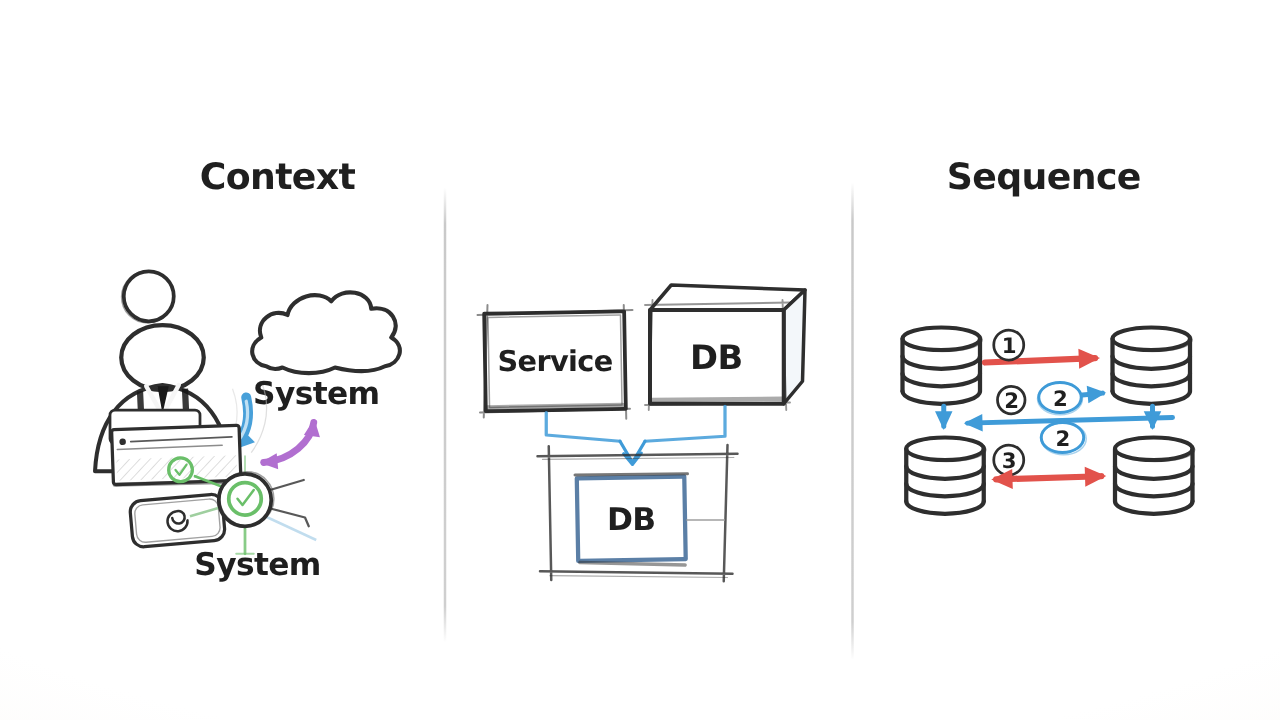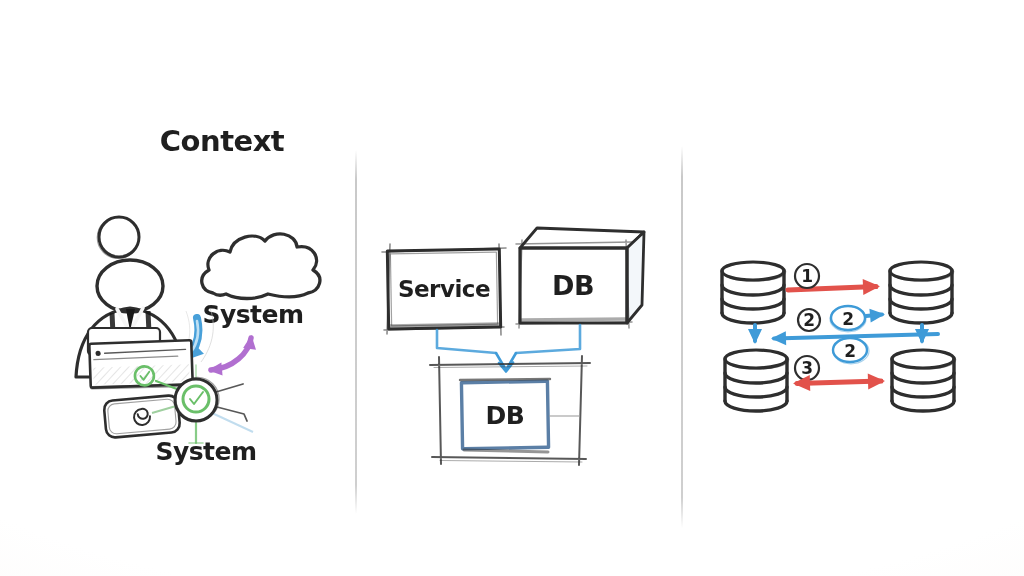--- a/index.html
+++ b/index.html
@@ -86,20 +86,21 @@
       <marker id="mk-red" markerUnits="userSpaceOnUse" markerWidth="20" markerHeight="18" refX="14" refY="9" orient="auto-start-reverse">
         <path d="M1,1 L18,9 L1,17 Z" fill="#e2524b"></path>
       </marker>
       <marker id="mk-purple" markerUnits="userSpaceOnUse" markerWidth="17" markerHeight="15" refX="12" refY="7.5" orient="auto-start-reverse">
         <path d="M1,1 L15,7.5 L1,14 Z" fill="#b16fd0"></path>
       </marker>
     </defs>
   </svg>
 
   <div class="panel-header hand hdr-context">Context</div>
+  <div class="panel-header hand hdr-sequence">Sequence</div>
 
   <div class="divider div-1"></div>
   <div class="divider div-2"></div>
 
   <svg class="svg-context" width="280" height="300" viewBox="0 0 280 300">
 
     <g>
       <circle cx="59" cy="57" r="20" fill="url(#pat-dark)" class="ink" stroke-width="3"></circle>
       <circle cx="58" cy="57.6" r="20.8" class="ink faint" stroke-width="1.1"></circle>
       <ellipse cx="70" cy="106" rx="33" ry="26" fill="url(#pat-dark)" class="ink" stroke-width="3.4"></ellipse>

